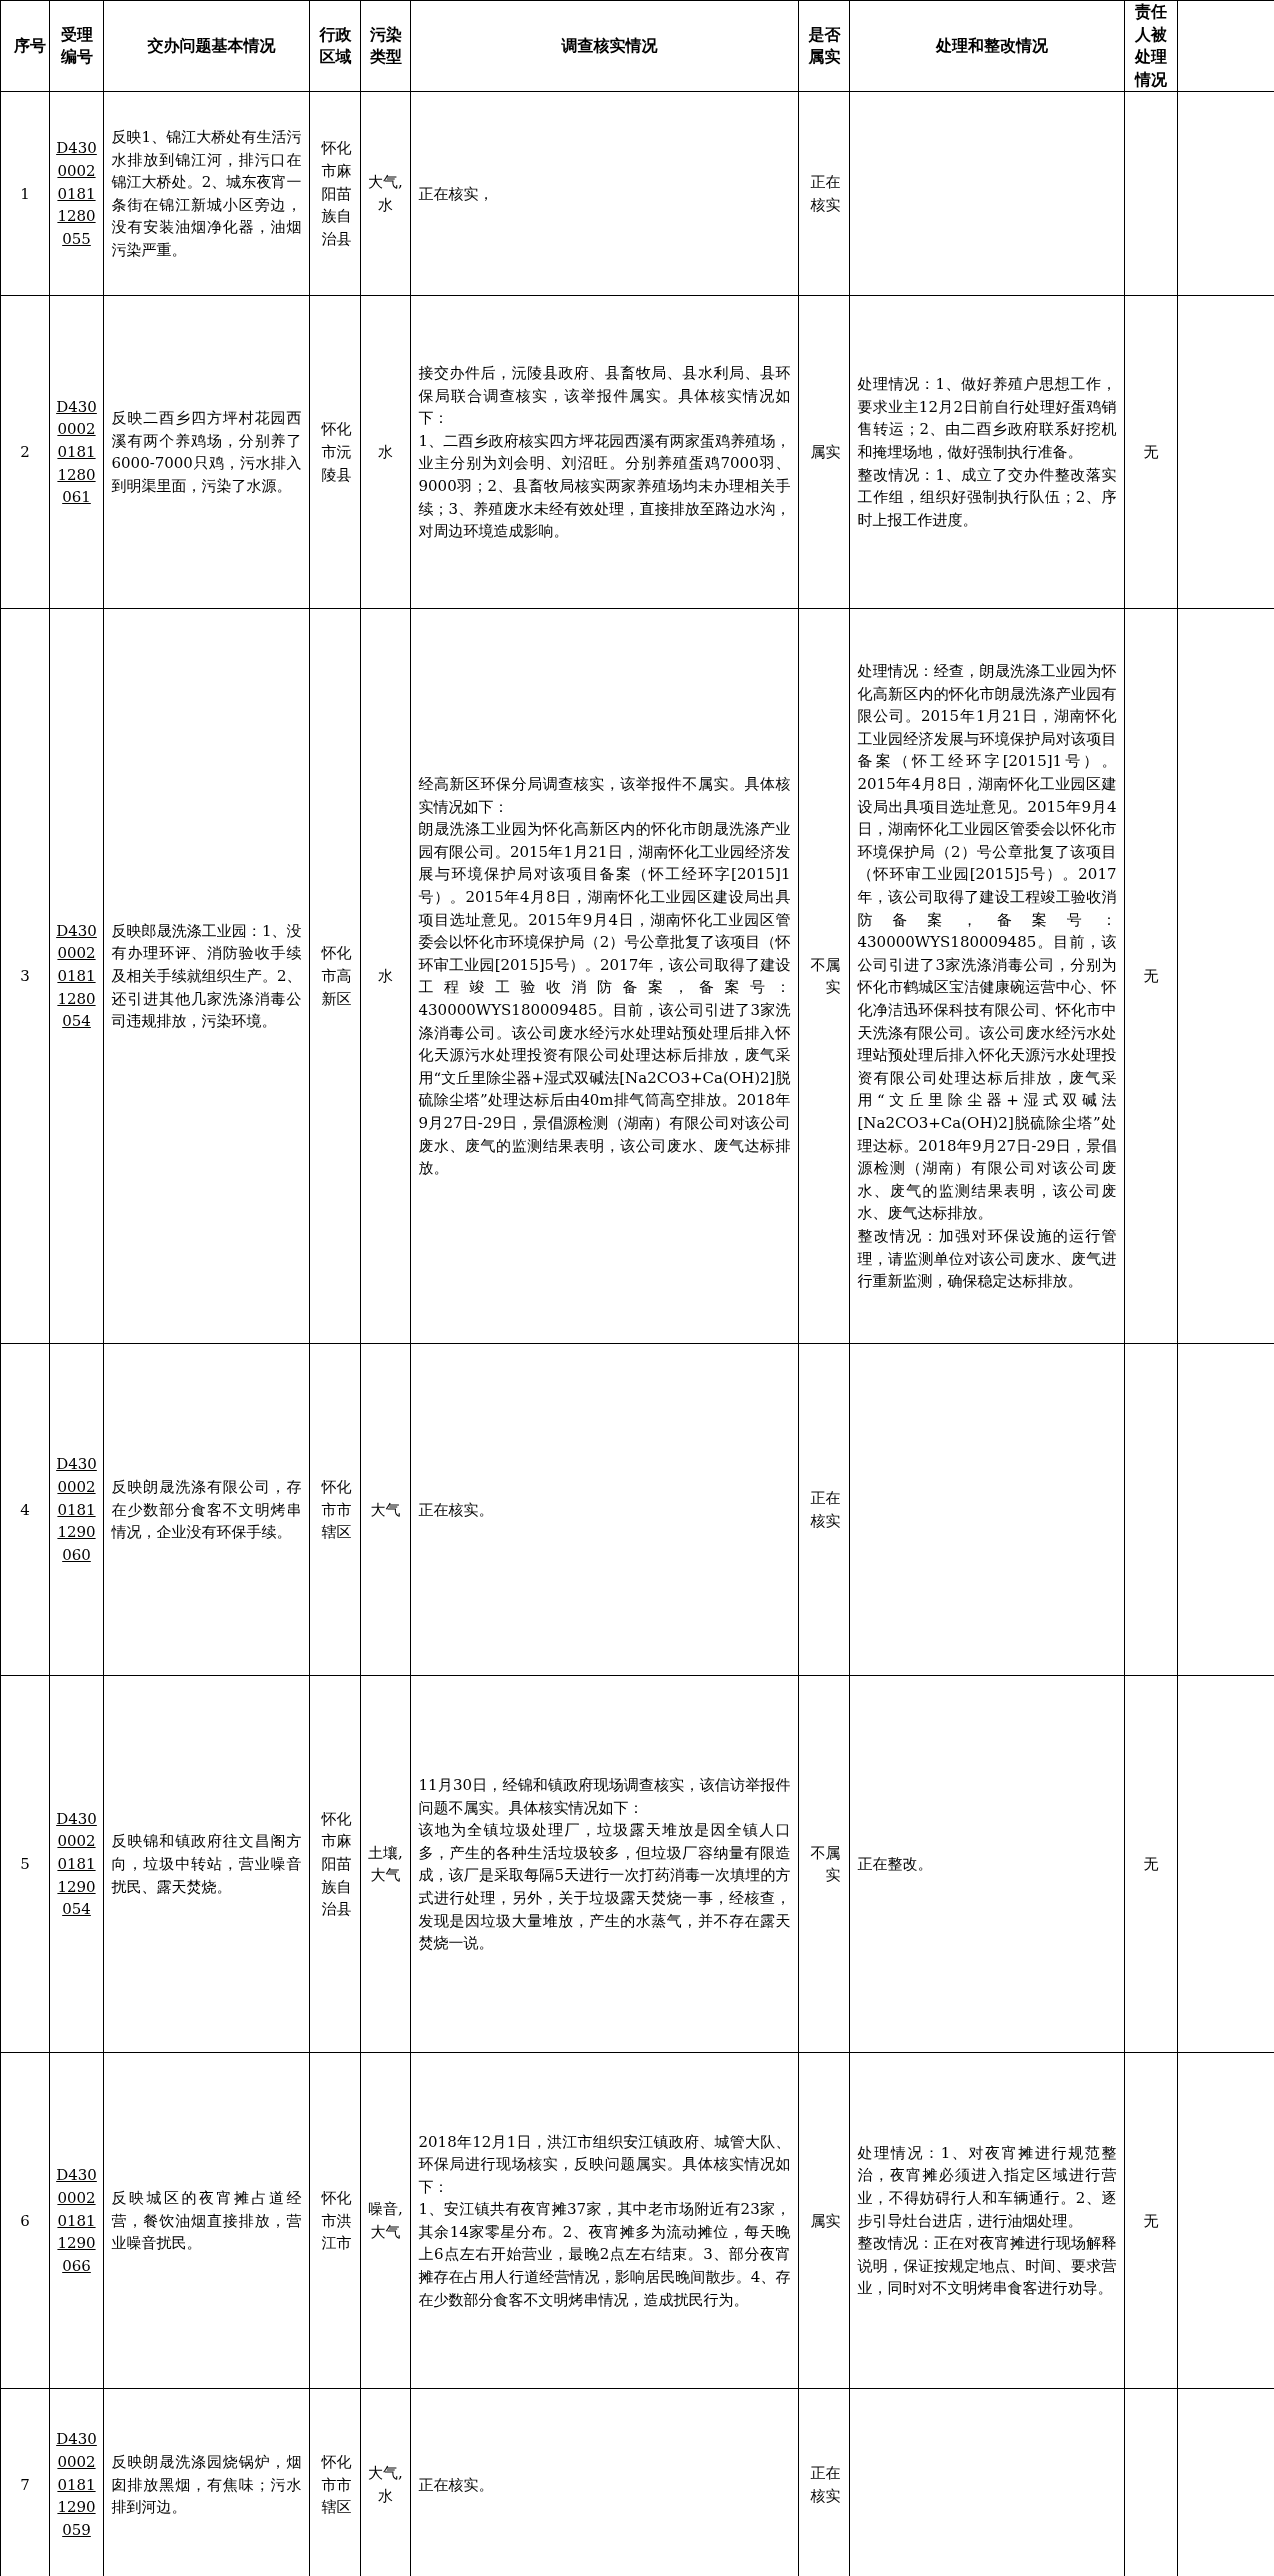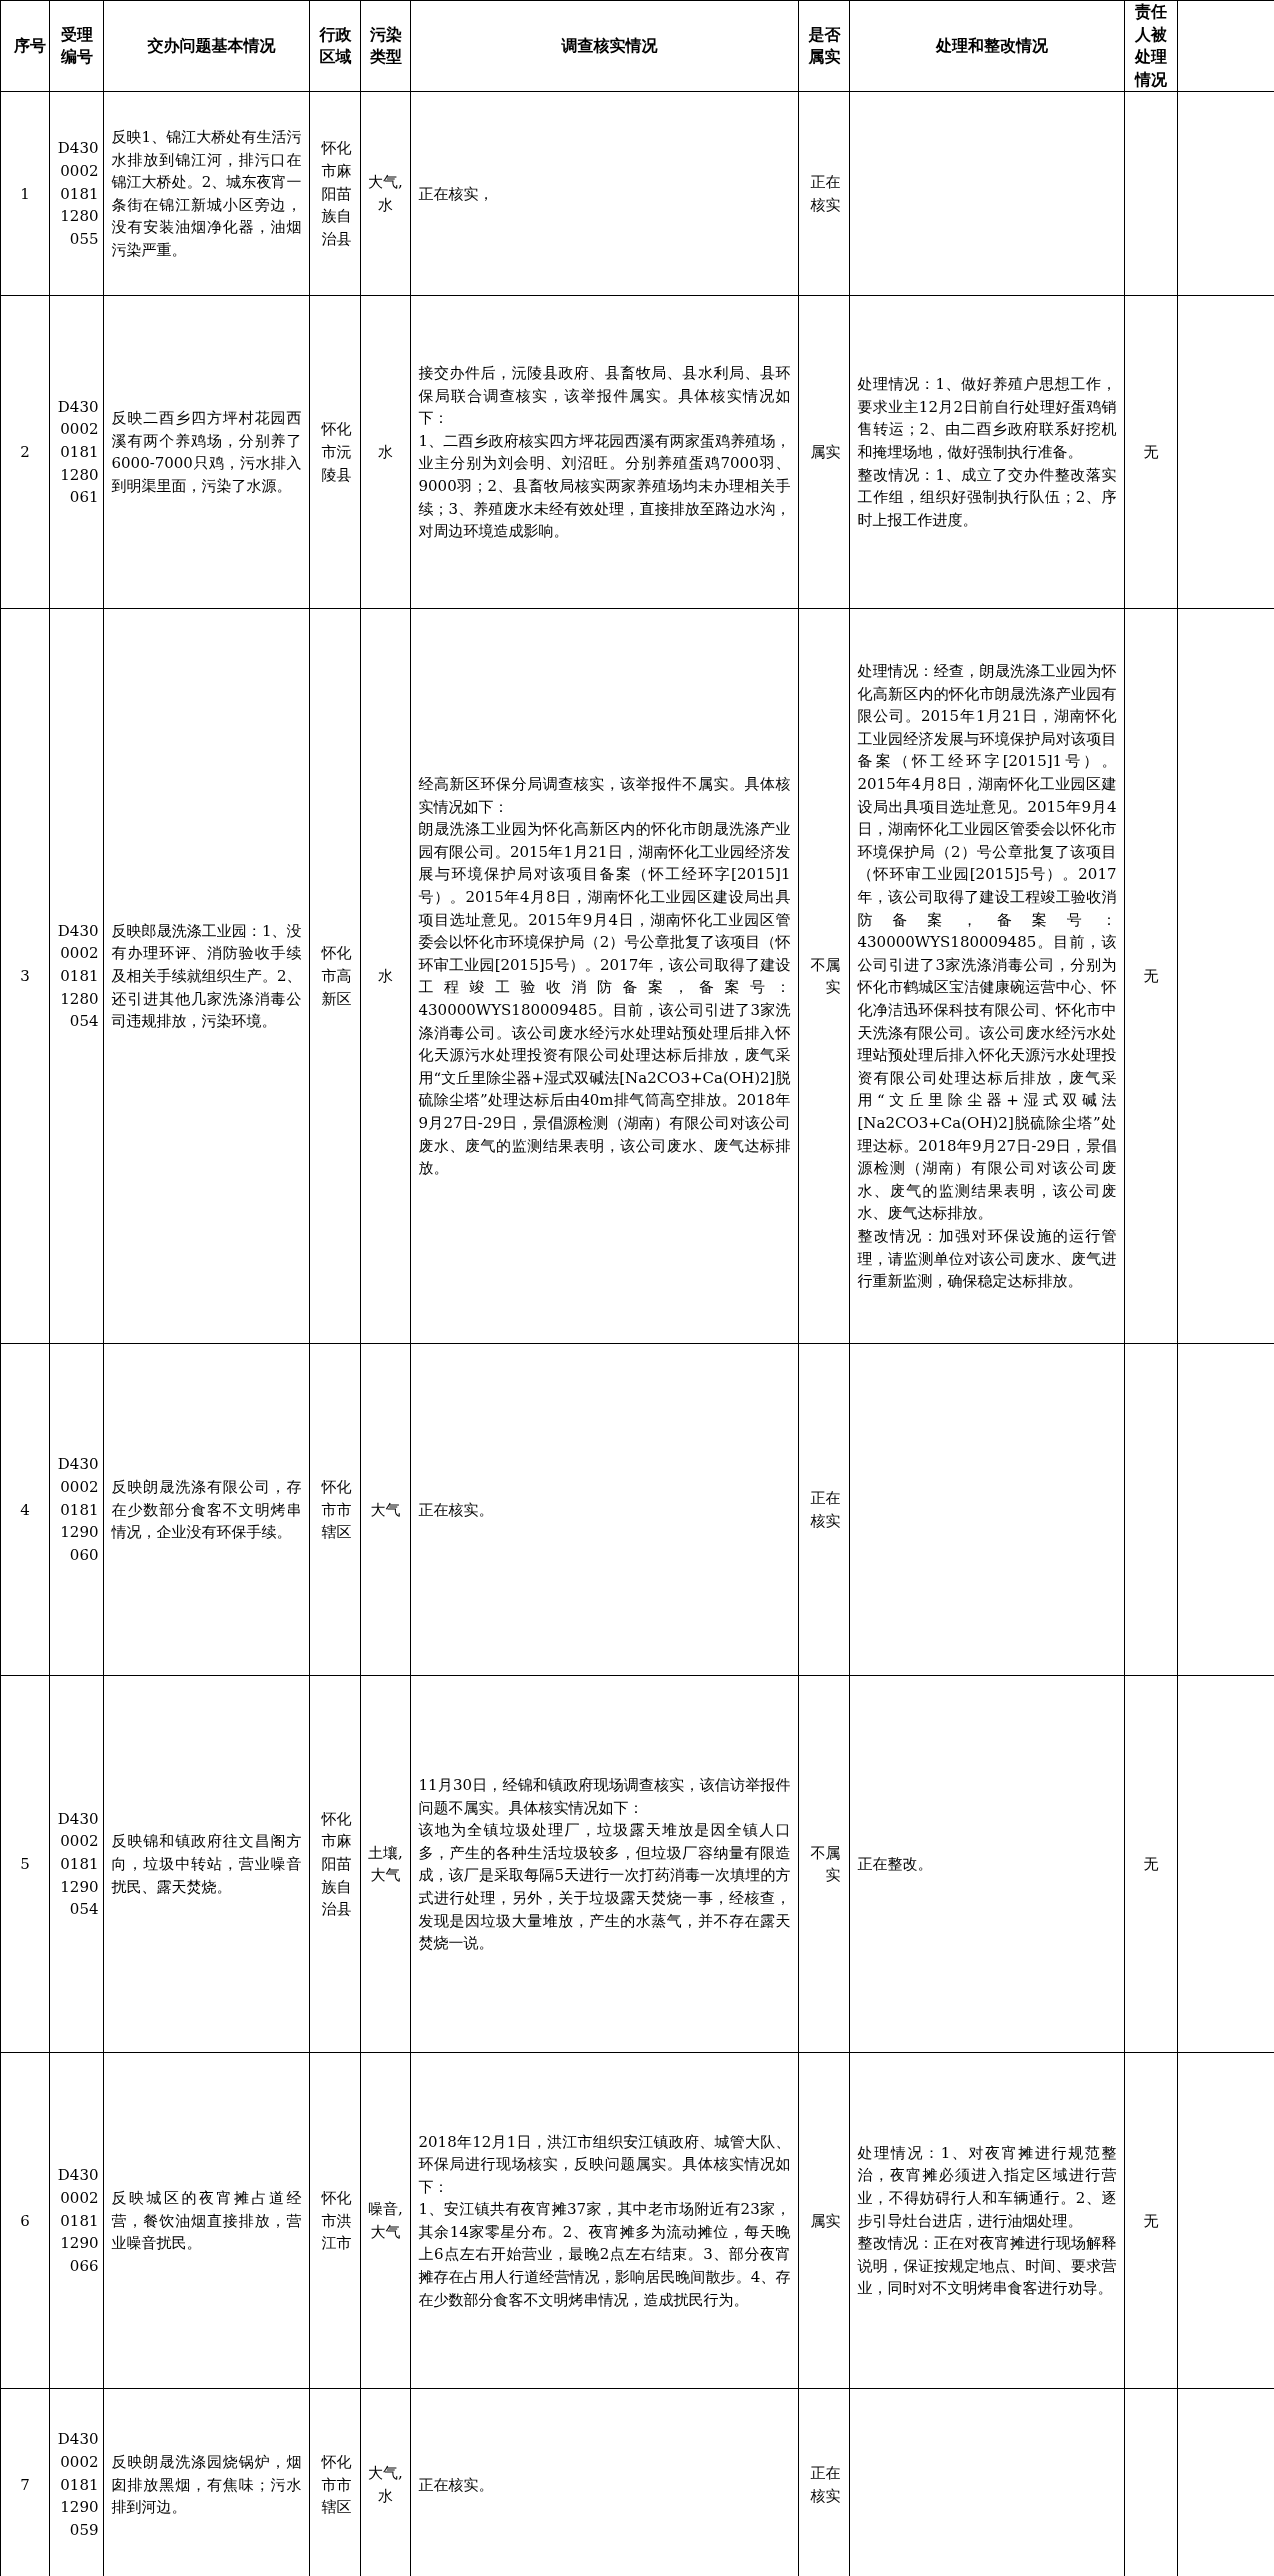--- a/index.html
+++ b/index.html
@@ -32,23 +32,24 @@
     font-size: 15px;
     line-height: 22.6px;
   }
   .hbox { margin: 0 auto; text-align: center; padding-left: 10px; }
   .w44 { width: 33px; margin: 0 auto; text-align: right; }
   .w52 { width: 39px; margin: 16px auto; text-align: center; }
   .w62 { width: 47px; margin: 0 auto; text-align: center; }
   .id-box {
     width: 44px;
     margin: 1px auto;
-    text-align: right;
+    text-align: center;
     word-break: break-all;
     line-height: 22.6px;
+    text-decoration: underline;
   }
   .cell-center { text-align: center; }
   .pad {
     padding: 3px 7.5px;
     text-align: justify;
   }
   .pre { white-space: pre-wrap; }
   p.seg {
     margin: 0;
     text-align: justify;

